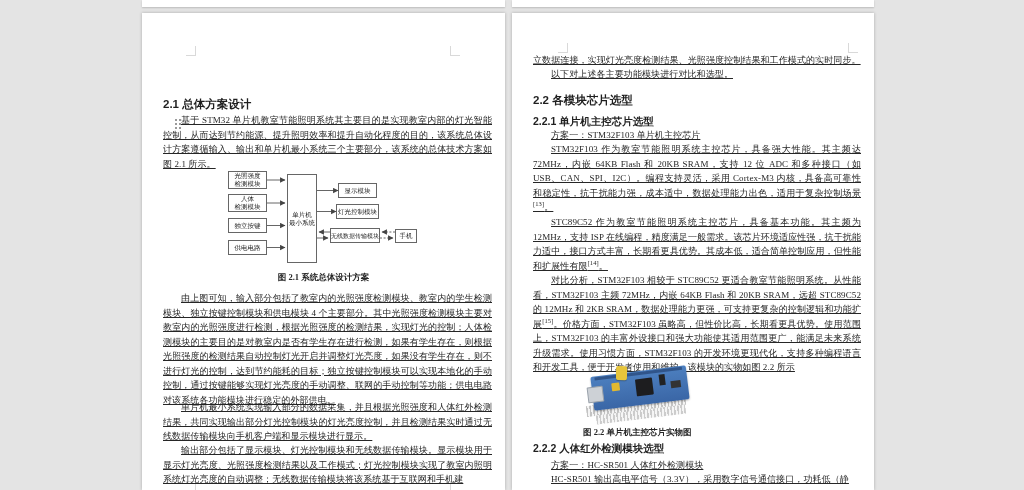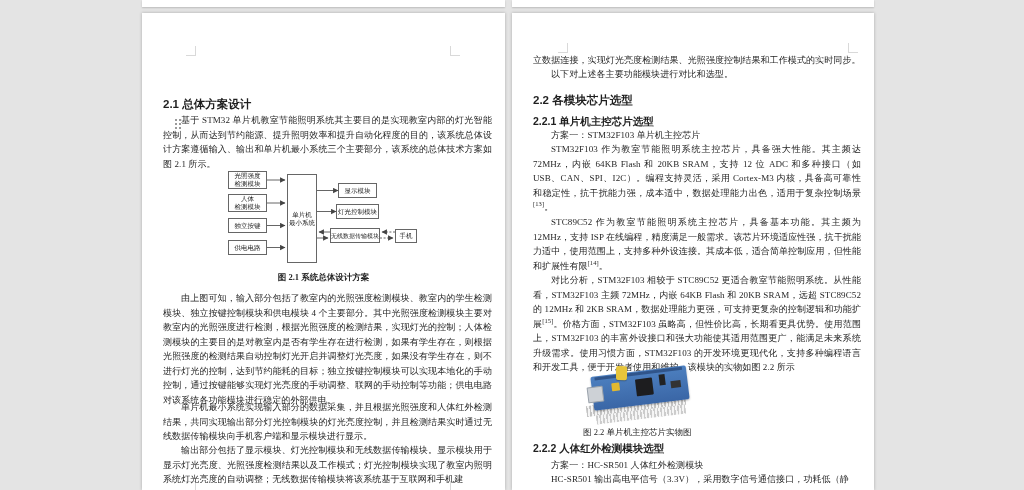--- a/index.html
+++ b/index.html
@@ -21,21 +21,21 @@
   .cmark.br{border-left:1px solid #d9d9d9;border-top:1px solid #d9d9d9;}
 
   .chapter{position:absolute;left:0;right:0;text-align:center;margin:0;
     font:bold 13px/18px "Liberation Sans","DejaVu Sans",sans-serif;color:#1f1f1f;}
   .h2x{position:absolute;left:21px;margin:0;
     font:bold 11.5px/15px "Liberation Sans","DejaVu Sans",sans-serif;color:#1f1f1f;}
   .h3x{position:absolute;left:21px;margin:0;
     font:bold 10.5px/14px "Liberation Sans","DejaVu Sans",sans-serif;color:#1f1f1f;}
   .bp{position:absolute;left:21px;right:13px;margin:0;
     font:9px/14.5px "Liberation Serif","DejaVu Serif",serif;
-    text-align:justify;color:#262626;letter-spacing:.1px;}
+    text-align:justify;color:#262626;letter-spacing:.1px;text-decoration:underline;}
   .ind{text-indent:2em;}
   .cap{position:absolute;margin:0;color:#262626;
     font:bold 8.5px/12px "Liberation Serif","DejaVu Serif",serif;}
   .cap.center{left:0;right:0;text-align:center;}
   .cap.plain{font-weight:normal;}
   sup.cite{font-size:6.5px;vertical-align:super;line-height:0;}
 
   
   .handle{position:absolute;width:2px;height:2px;background:#9a9a9a;
     box-shadow:4px 0 #9a9a9a,0 4px #9a9a9a,4px 4px #9a9a9a,0 8px #9a9a9a,4px 8px #9a9a9a;}
@@ -130,37 +130,37 @@
   <p class="bp ind" style="top:54px;">以下对上述各主要功能模块进行对比和选型。</p>
 
   <h2 class="h2x" style="top:80px;">2.2 各模块芯片选型</h2>
   <h3 class="h3x" style="top:101px;">2.2.1 单片机主控芯片选型</h3>
 
   <p class="bp ind" style="top:115px;">方案一：STM32F103 单片机主控芯片</p>
   <p class="bp ind" style="top:129px;">
     <span>STM32F103 作为教室节能照明系统主控芯片，具备强大性能。其主频达 72MHz，内嵌 64KB Flash 和 20KB SRAM，支持 12 位 ADC 和多种接口（如 USB、CAN、SPI、I2C）。编程支持灵活，采用 Cortex-M3 内核，具备高可靠性和稳定性，抗干扰能力强，成本适中，数据处理能力出色，适用于复杂控制场景</span><sup class="cite">[13]</sup><span>。</span>
   </p>
   <p class="bp ind" style="top:202px;">
-    <span>STC89C52 作为教室节能照明系统主控芯片，具备基本功能。其主频为 12MHz，支持 ISP 在线编程，精度满足一般需求。该芯片环境适应性强，抗干扰能力适中，使用范围上，支持多种外设连接。其成本低，适合简单控制应用，但性能和扩展性有限</span><sup class="cite">[14]</sup><span>。</span>
+    <span>STC89C52 作为教室节能照明系统主控芯片，具备基本功能。其主频为 12MHz，支持 ISP 在线编程，精度满足一般需求。该芯片环境适应性强，抗干扰能力适中，接口方式丰富，长期看更具优势。其成本低，适合简单控制应用，但性能和扩展性有限</span><sup class="cite">[14]</sup><span>。</span>
   </p>
   <p class="bp ind" style="top:260px;">
     <span>对比分析，STM32F103 相较于 STC89C52 更适合教室节能照明系统。从性能看，STM32F103 主频 72MHz，内嵌 64KB Flash 和 20KB SRAM，远超 STC89C52 的 12MHz 和 2KB SRAM，数据处理能力更强，可支持更复杂的控制逻辑和功能扩展</span><sup class="cite">[15]</sup><span>。价格方面，STM32F103 虽略高，但性价比高，长期看更具优势。使用范围上，STM32F103 的丰富外设接口和强大功能使其适用范围更广，能满足未来系统升级需求。使用习惯方面，STM32F103 的开发环境更现代化，支持多种编程语言和开发工具，便于开发者使用和维护。该模块的实物如图 2.2 所示</span>
   </p>
 
   <div class="board-wrap">
     <div class="pins r1"></div>
     <div class="pins r2"></div>
     <div class="pcb">
       <div class="rail"></div>
       <div class="usb"></div>
       <div class="xtal"></div>
       <div class="jmp"></div>
       <div class="mcu"></div>
       <div class="c1"></div>
       <div class="c2"></div>
     </div>
   </div>
-  <p class="cap plain" style="left:71px;top:413px;">图 2.2 单片机主控芯片实物图</p>
+  <p class="cap plain" style="left:71px;top:413px;font-weight:bold;">图 2.2 单片机主控芯片实物图</p>
 
   <h3 class="h3x" style="top:428px;">2.2.2 人体红外检测模块选型</h3>
   <p class="bp ind" style="top:445px;">方案一：HC-SR501 人体红外检测模块</p>
   <p class="bp ind" style="top:459px;">HC-SR501 输出高电平信号（3.3V），采用数字信号通信接口，功耗低（静</p>
 </div>
 
 </body></html>

